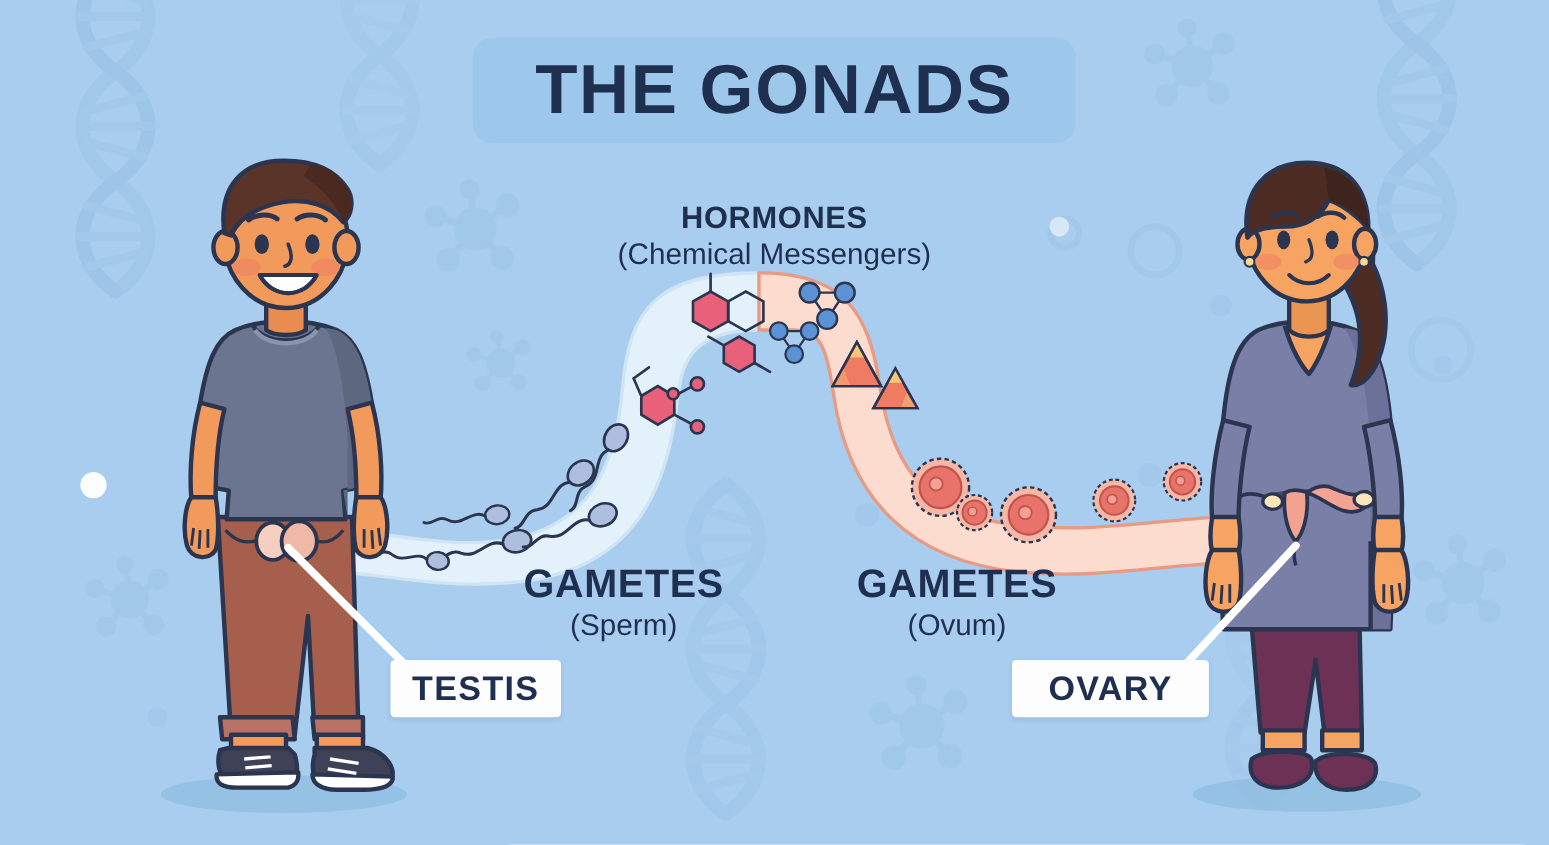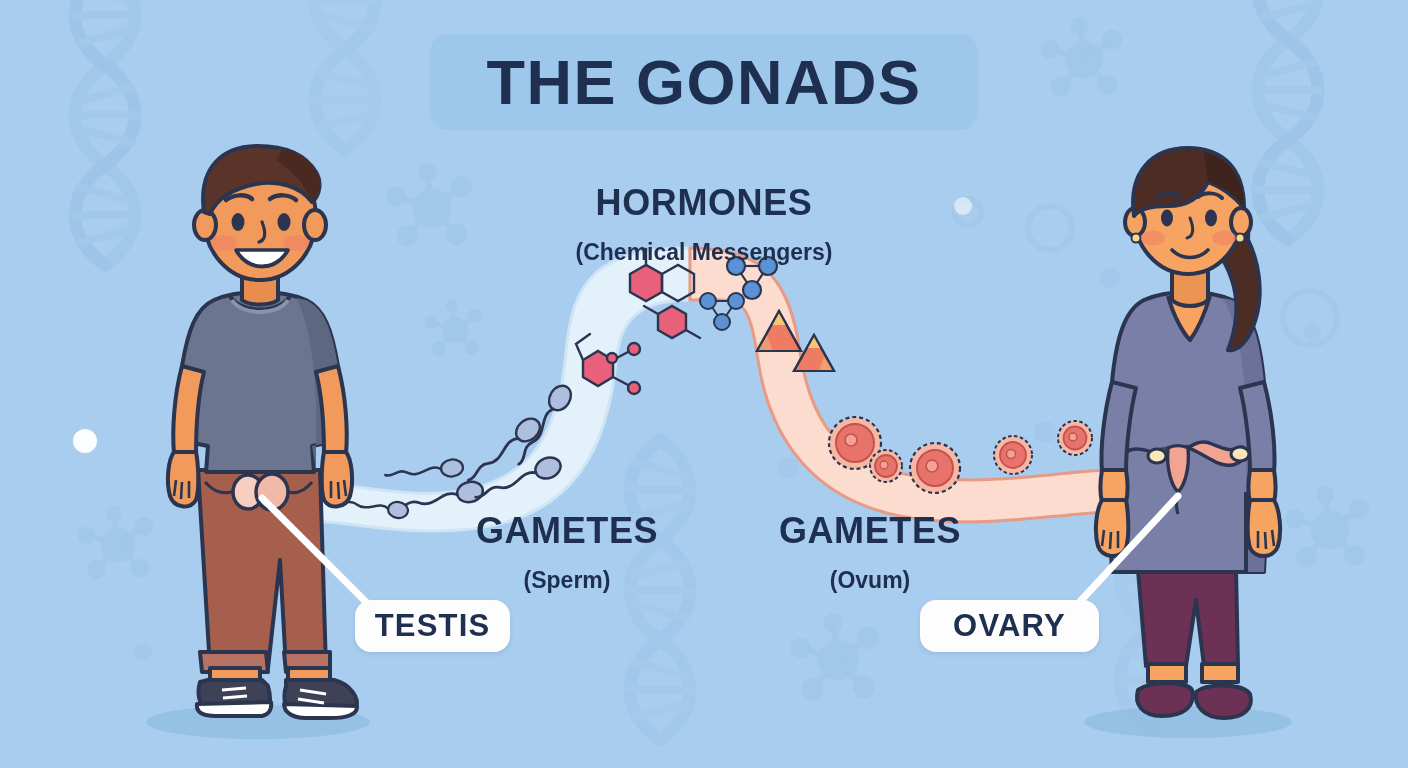--- a/index.html
+++ b/index.html
@@ -62,38 +62,38 @@
     z-index: 7;
   }
   .label-main {
     font-size: 36px;
     font-weight: bold;
     letter-spacing: 0.6px;
     line-height: 1.1;
     display: block;
   }
   .label-sub {
-    font-size: 23px;
-    font-weight: bold;
+    font-size: 27px;
+    font-weight: normal;
     line-height: 1.15;
     display: block;
-    margin-top: 16px;
+    margin-top: 2px;
   }
 
   #hormones-label { left: 504px; top: 183px; width: 400px; }
-  #hormones-label .label-main { font-size: 36px; }
+  #hormones-label .label-main { font-size: 28px; }
 
   #gametes-sperm-label { left: 427px; top: 511px; width: 280px; }
   #gametes-ovum-label  { left: 730px; top: 511px; width: 280px; }
 
   
   .callout-pill {
     position: absolute;
     background: #fdfdfe;
-    border-radius: 16px;
+    border-radius: 4px;
     display: flex;
     align-items: center;
     justify-content: center;
     color: #1e2f50;
     font-size: 31px;
     font-weight: bold;
     letter-spacing: 1.2px;
     box-shadow: 0 2px 5px rgba(30,47,80,0.10);
     z-index: 8;
   }

